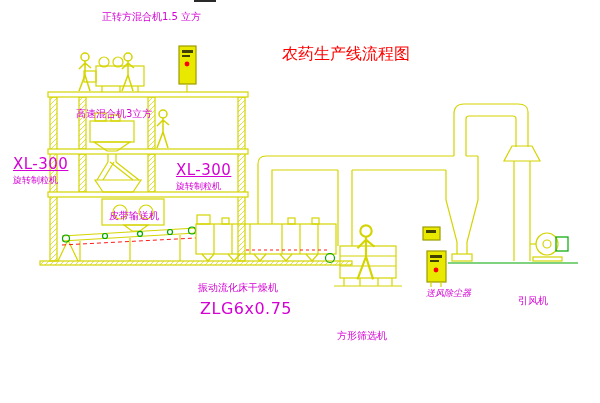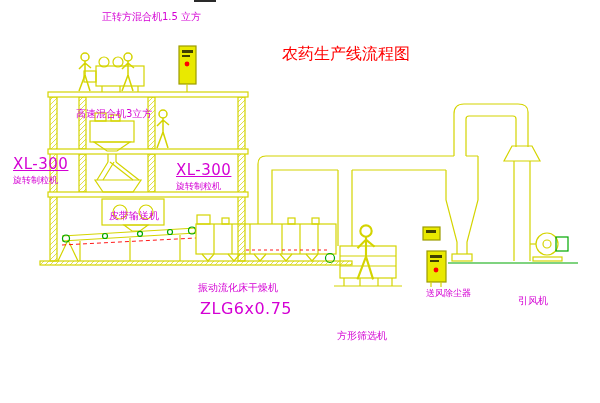--- a/index.html
+++ b/index.html
@@ -178,16 +178,16 @@
   <div class="lbl s10" style="left:102px;  top:12px;text-align:right;">正转方混合机1.5 立方</div>
   <div class="lbl s10" style="left:76px;  top:109px;">高速混合机3立方</div>
   <div class="lbl s15" style="left:13px;  top:157px;">XL-300</div>
   <div class="lbl s9" style="left:13px;  top:176px;">旋转制粒机</div>
   <div class="lbl s15" style="left:176px; top:163px;">XL-300</div>
   <div class="lbl s9" style="left:176px; top:182px;">旋转制粒机</div>
   <div class="lbl s10" style="left:109px; top:211px;">皮带输送机</div>
   <div class="lbl s10" style="left:198px; top:283px;">振动流化床干燥机</div>
   <div class="lbl s16" style="left:200px; top:295px;margin-top:6px;">ZLG6x0.75</div>
   <div class="lbl s10" style="left:337px; top:287px;margin-top:44px;">方形筛选机</div>
-  <div class="lbl s9" style="left:426px; top:289px;">送风除尘器</div>
+  <div class="lbl s9" style="left:426px; top:289px;font-style:italic;">送风除尘器</div>
   <div class="lbl s10" style="left:518px; top:296px;">引风机</div>
 
 </div>
 
 </body></html>

